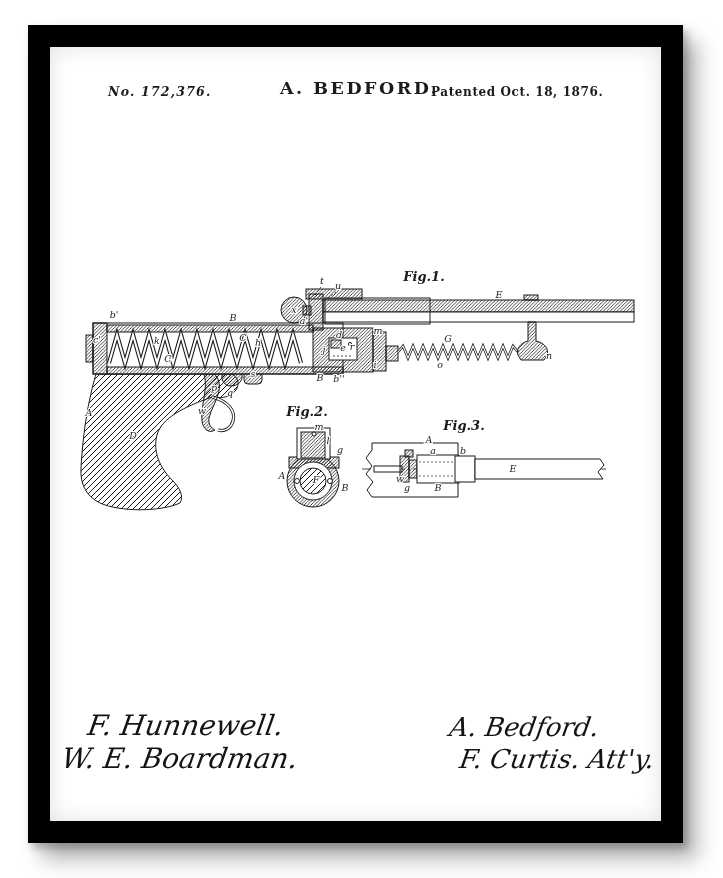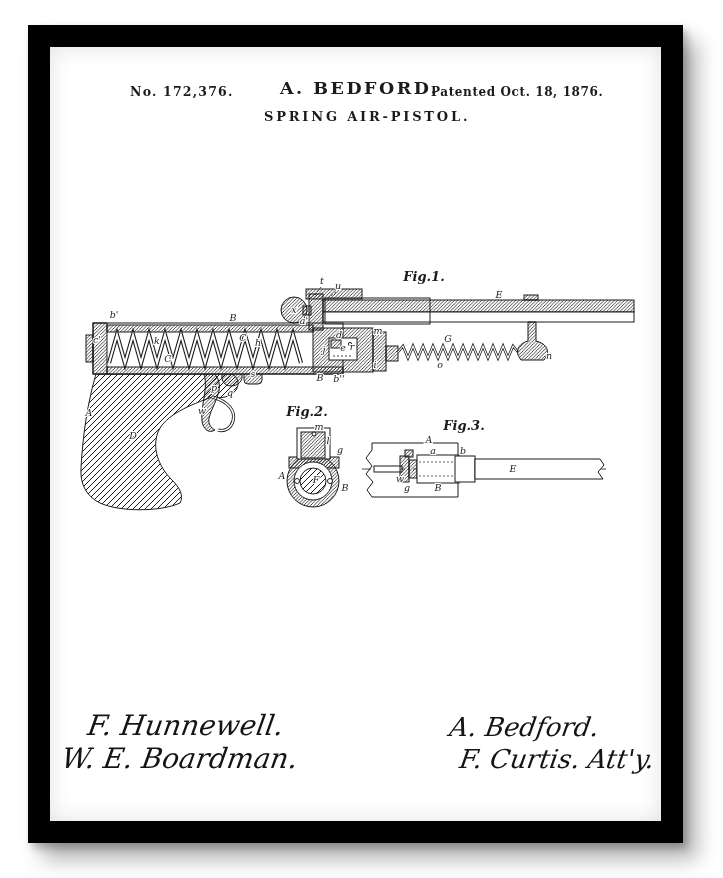--- a/index.html
+++ b/index.html
@@ -3,21 +3,21 @@
 <meta charset="utf-8">
 <style>
   html,body{margin:0;padding:0;background:#ffffff;width:723px;height:878px;overflow:hidden;
             font-family:"DejaVu Serif", serif;}
   .scene{position:relative;width:723px;height:878px;background:#ffffff;}
   .frame{position:absolute;left:28px;top:25px;width:655px;height:818px;background:#000;
          box-shadow:14px 16px 20px rgba(0,0,0,0.30), 4px 5px 8px rgba(0,0,0,0.25);}
   .page{position:absolute;left:22px;top:22px;right:22px;bottom:22px;background:#ffffff;
         box-shadow:inset 0 0 22px rgba(0,0,0,0.12);}
   .hdr{position:absolute;color:#1b1b1b;font-weight:bold;white-space:nowrap;}
-  .hdr-no{left:80px;top:37px;font-size:12.5px;letter-spacing:1.2px;}
+  .hdr-no{left:58px;top:37px;font-size:12.5px;letter-spacing:1.2px;font-style:italic;}
   .hdr-inventor{left:230px;top:31px;font-size:17.5px;letter-spacing:2.5px;}
   .hdr-date{left:381px;top:38px;font-size:12px;letter-spacing:0.6px;}
   .hdr-title{left:214px;top:62px;font-size:13px;letter-spacing:2.8px;}
   .sig{position:absolute;color:#141414;font-style:italic;white-space:nowrap;
        transform:skewX(-9deg);}
   .sig-w1{left:38px;top:662px;font-size:28px;}
   .sig-w2{left:12px;top:695px;font-size:28px;}
   .sig-s1{left:400px;top:665px;font-size:26px;}
   .sig-s2{left:410px;top:697px;font-size:26px;}
   svg#drawing{position:absolute;left:-50px;top:-47px;width:723px;height:878px;pointer-events:none;}
@@ -29,21 +29,20 @@
 </head>
 <body>
 
 <div class="scene">
   <div class="frame">
     <div class="page">
 
       <div class="hdr hdr-no">No. 172,376.</div>
       <div class="hdr hdr-inventor">A. BEDFORD.</div>
       <div class="hdr hdr-date">Patented Oct. 18, 1876.</div>
-      <div class="hdr hdr-title">SPRING AIR-PISTOL.</div>
 
       <svg id="drawing" viewBox="0 0 723 878" xmlns="http://www.w3.org/2000/svg">
         <defs>
           <pattern id="hA" width="6" height="6" patternUnits="userSpaceOnUse">
             <path d="M-1,1 L1,-1 M-1,7 L7,-1 M5,7 L7,5" stroke="#1b1b1b" stroke-width="1" fill="none"></path>
           </pattern>
           <pattern id="hB" width="3.4" height="3.4" patternUnits="userSpaceOnUse">
             <path d="M-1,1 L1,-1 M-1,4.4 L4.4,-1 M2.4,4.4 L4.4,2.4" stroke="#1b1b1b" stroke-width="0.8" fill="none"></path>
           </pattern>
         </defs>

